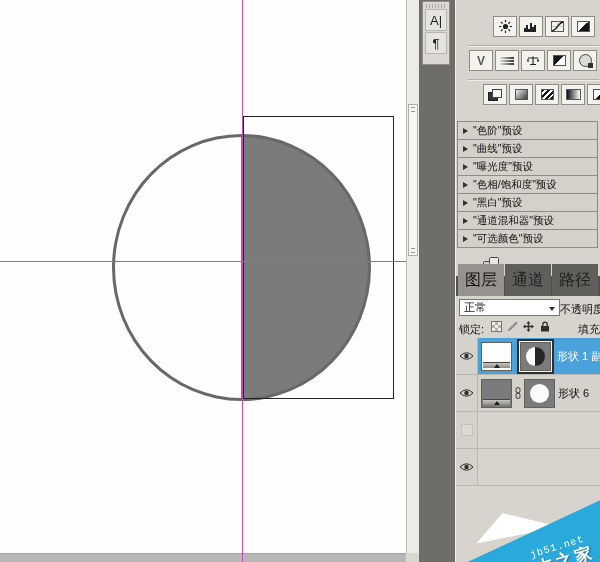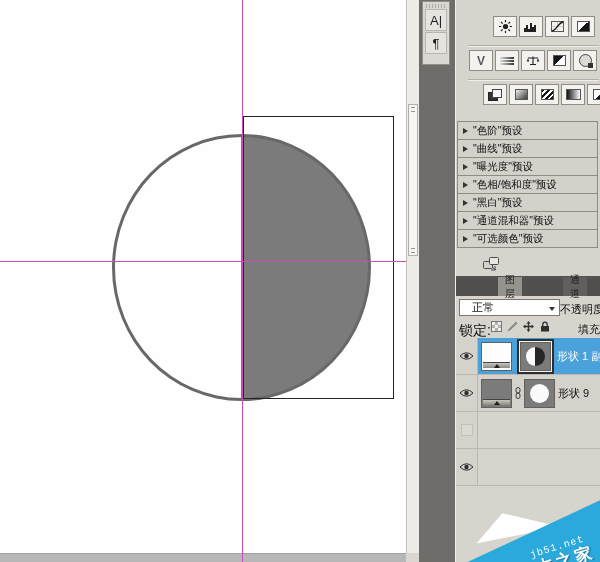--- a/index.html
+++ b/index.html
@@ -70,32 +70,32 @@
       display:flex;align-items:center;padding-left:5px;box-sizing:border-box;}
   .preset-row:first-child{margin-top:0;}
   .preset-tri{width:0;height:0;border-left:5px solid #333;border-top:3.5px solid transparent;
       border-bottom:3.5px solid transparent;margin-right:5px;flex:none;}
   .preset-label{font-size:10.5px;color:#111;white-space:nowrap;}
   #expand-icon{position:absolute;left:27px;top:257px;}
   #panel-divider{position:absolute;left:0;top:276px;width:145px;height:3px;background:#55534f;}
   
   #tab-bar{position:absolute;left:0;top:279px;width:145px;height:17px;background:#504f4d;
       display:flex;align-items:flex-end;padding-left:2px;box-sizing:border-box;gap:1px;}
-  .tab{height:19px;padding:0 7px;font-size:10px;display:flex;align-items:center;color:#161616;margin-left:40px;}
+  .tab{height:32px;padding:0 7px;font-size:16px;display:flex;align-items:center;color:#161616;}
   .tab.active{background:#96938e;}
   .tab.inactive{background:#615f5c;color:#1f1f1f;}
   #blend-row{position:absolute;left:0;top:296px;width:145px;height:22px;}
   #blend-select{position:absolute;left:3px;top:3px;width:101px;height:17px;background:#fff;
       border:1px solid #7b776f;box-sizing:border-box;font-size:11px;display:flex;align-items:center;
-      padding-left:12px;color:#111;}
+      padding-left:4px;color:#111;}
   .caret{position:absolute;right:4px;top:7px;width:0;height:0;border-top:4px solid #333;
       border-left:3.5px solid transparent;border-right:3.5px solid transparent;}
   #opacity-label{position:absolute;left:104px;top:6px;font-size:11px;color:#111;white-space:nowrap;}
   #lock-row{position:absolute;left:0;top:318px;width:145px;height:20px;}
-  #lock-label{position:absolute;left:3px;top:4px;font-size:14px;color:#111;}
+  #lock-label{position:absolute;left:3px;top:4px;font-size:11px;color:#111;}
   #lock-icons{position:absolute;left:35px;top:3px;display:flex;gap:5px;align-items:center;}
   #fill-label{position:absolute;left:122px;top:4px;font-size:11px;color:#111;white-space:nowrap;}
   .lk-checker{width:11px;height:11px;border:1px solid #777;box-sizing:border-box;
       background-image:linear-gradient(45deg,#b5b2ac 25%,transparent 25% 75%,#b5b2ac 75%),
                        linear-gradient(45deg,#b5b2ac 25%,transparent 25% 75%,#b5b2ac 75%);
       background-size:6px 6px;background-position:0 0,3px 3px;background-color:#eee;}
   
   #layers-list{position:absolute;left:0;top:338px;width:145px;}
   .layer-row{height:36px;border-bottom:1px solid #bab6b0;display:flex;}
   .eye-cell{width:21px;border-right:1px solid #bab6b0;display:flex;align-items:center;
@@ -347,21 +347,21 @@
         <span class="fill-thumb gray">
           <span class="thumb-slider"></span>
         </span>
         <svg width="6" height="12">
           <rect x="1" y="0.5" width="4" height="5.5" rx="2" fill="none" stroke="#3c3c3c"></rect>
           <rect x="1" y="6" width="4" height="5.5" rx="2" fill="none" stroke="#3c3c3c"></rect>
         </svg>
         <span class="mask-thumb">
           <span class="mask-circle full"></span>
         </span>
-        <span class="layer-name">形状 9</span>
+        <span class="layer-name">形状 6</span>
       </div>
     </div>
 
     <div class="layer-row">
       <div class="eye-cell">
         <span class="eye-empty"></span>
       </div>
     </div>
 
     <div class="layer-row">

